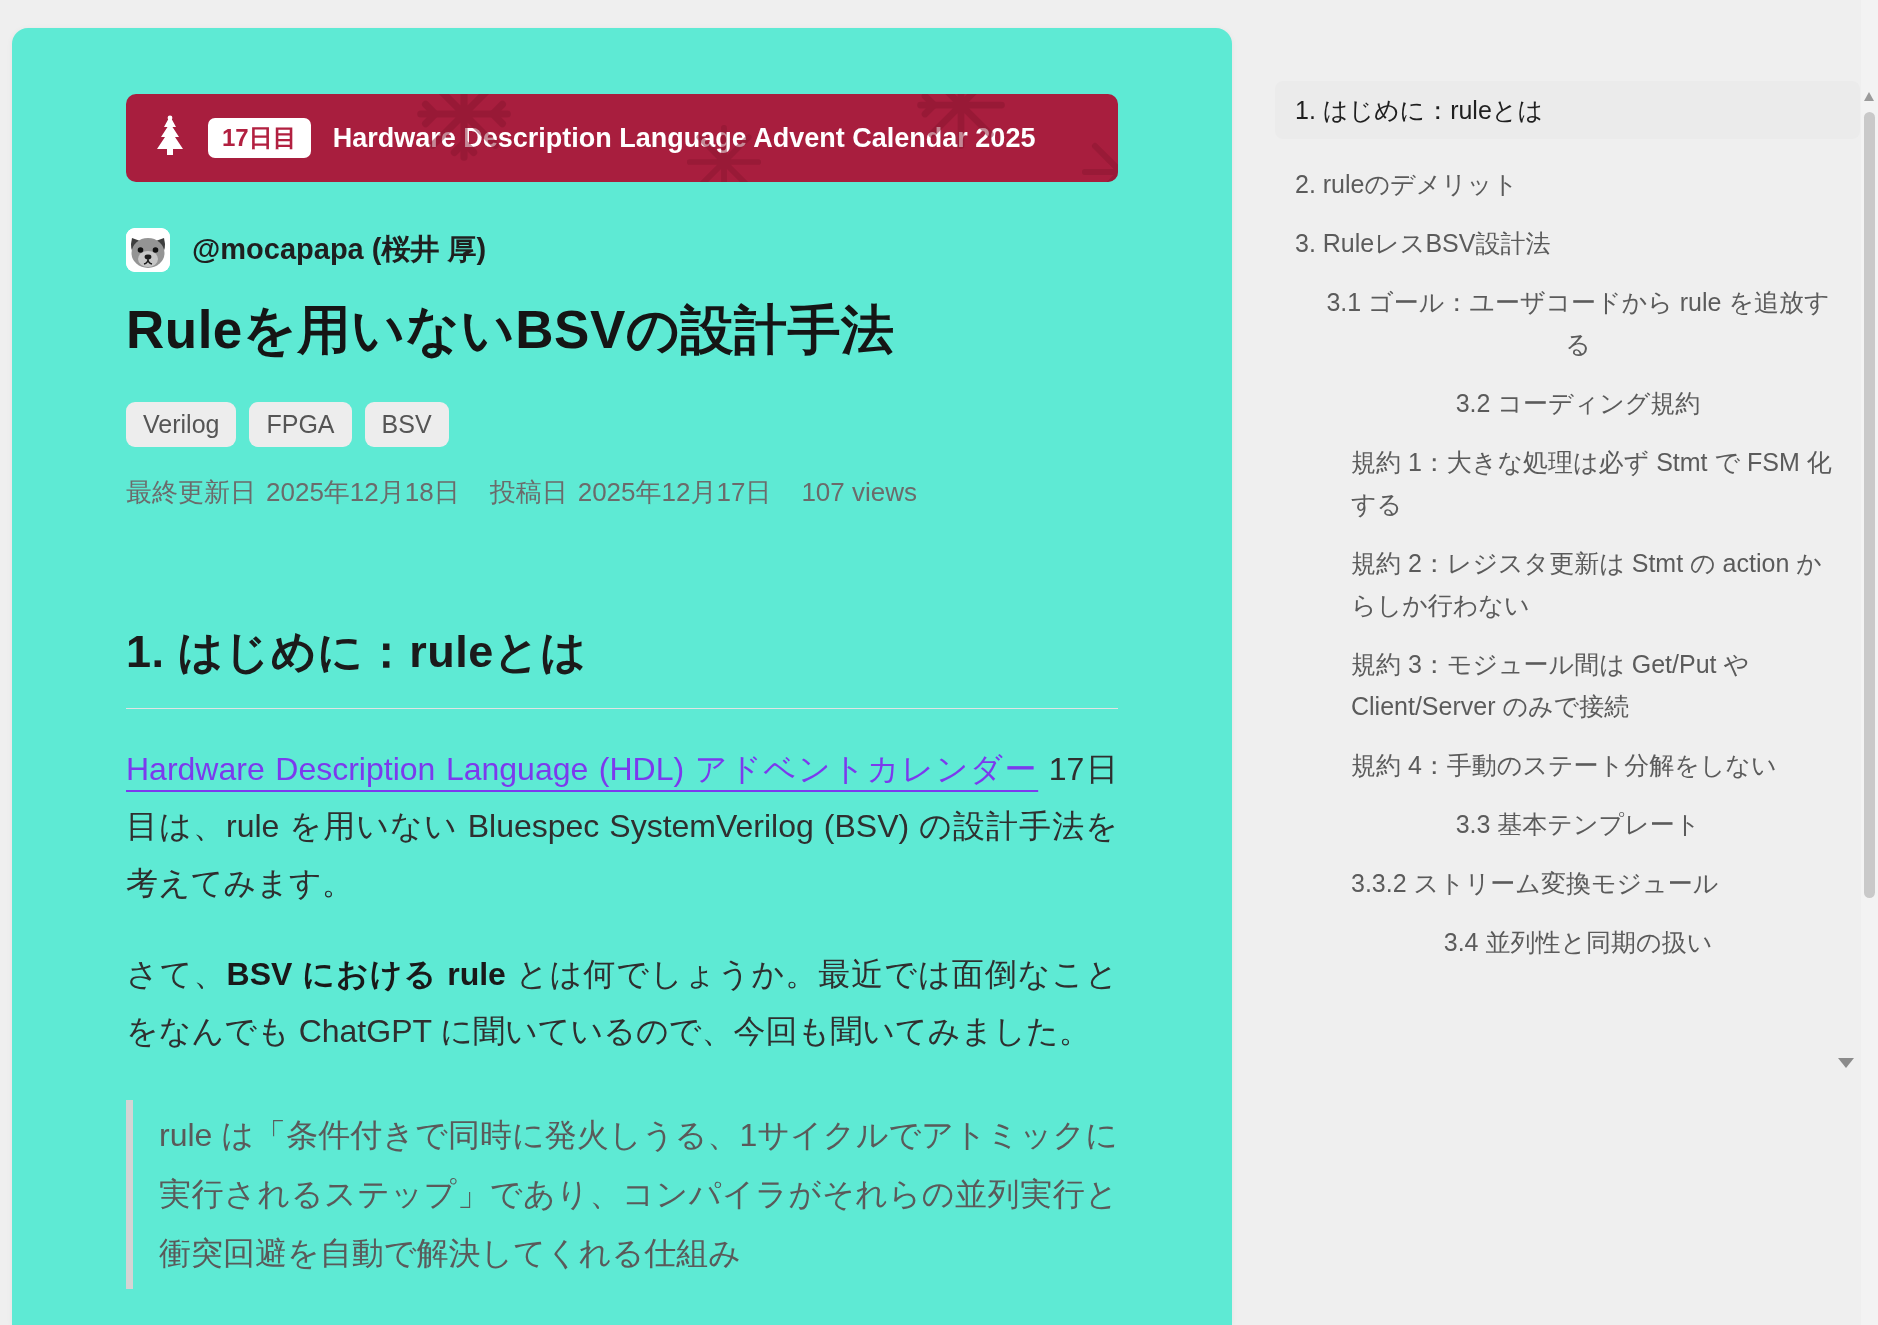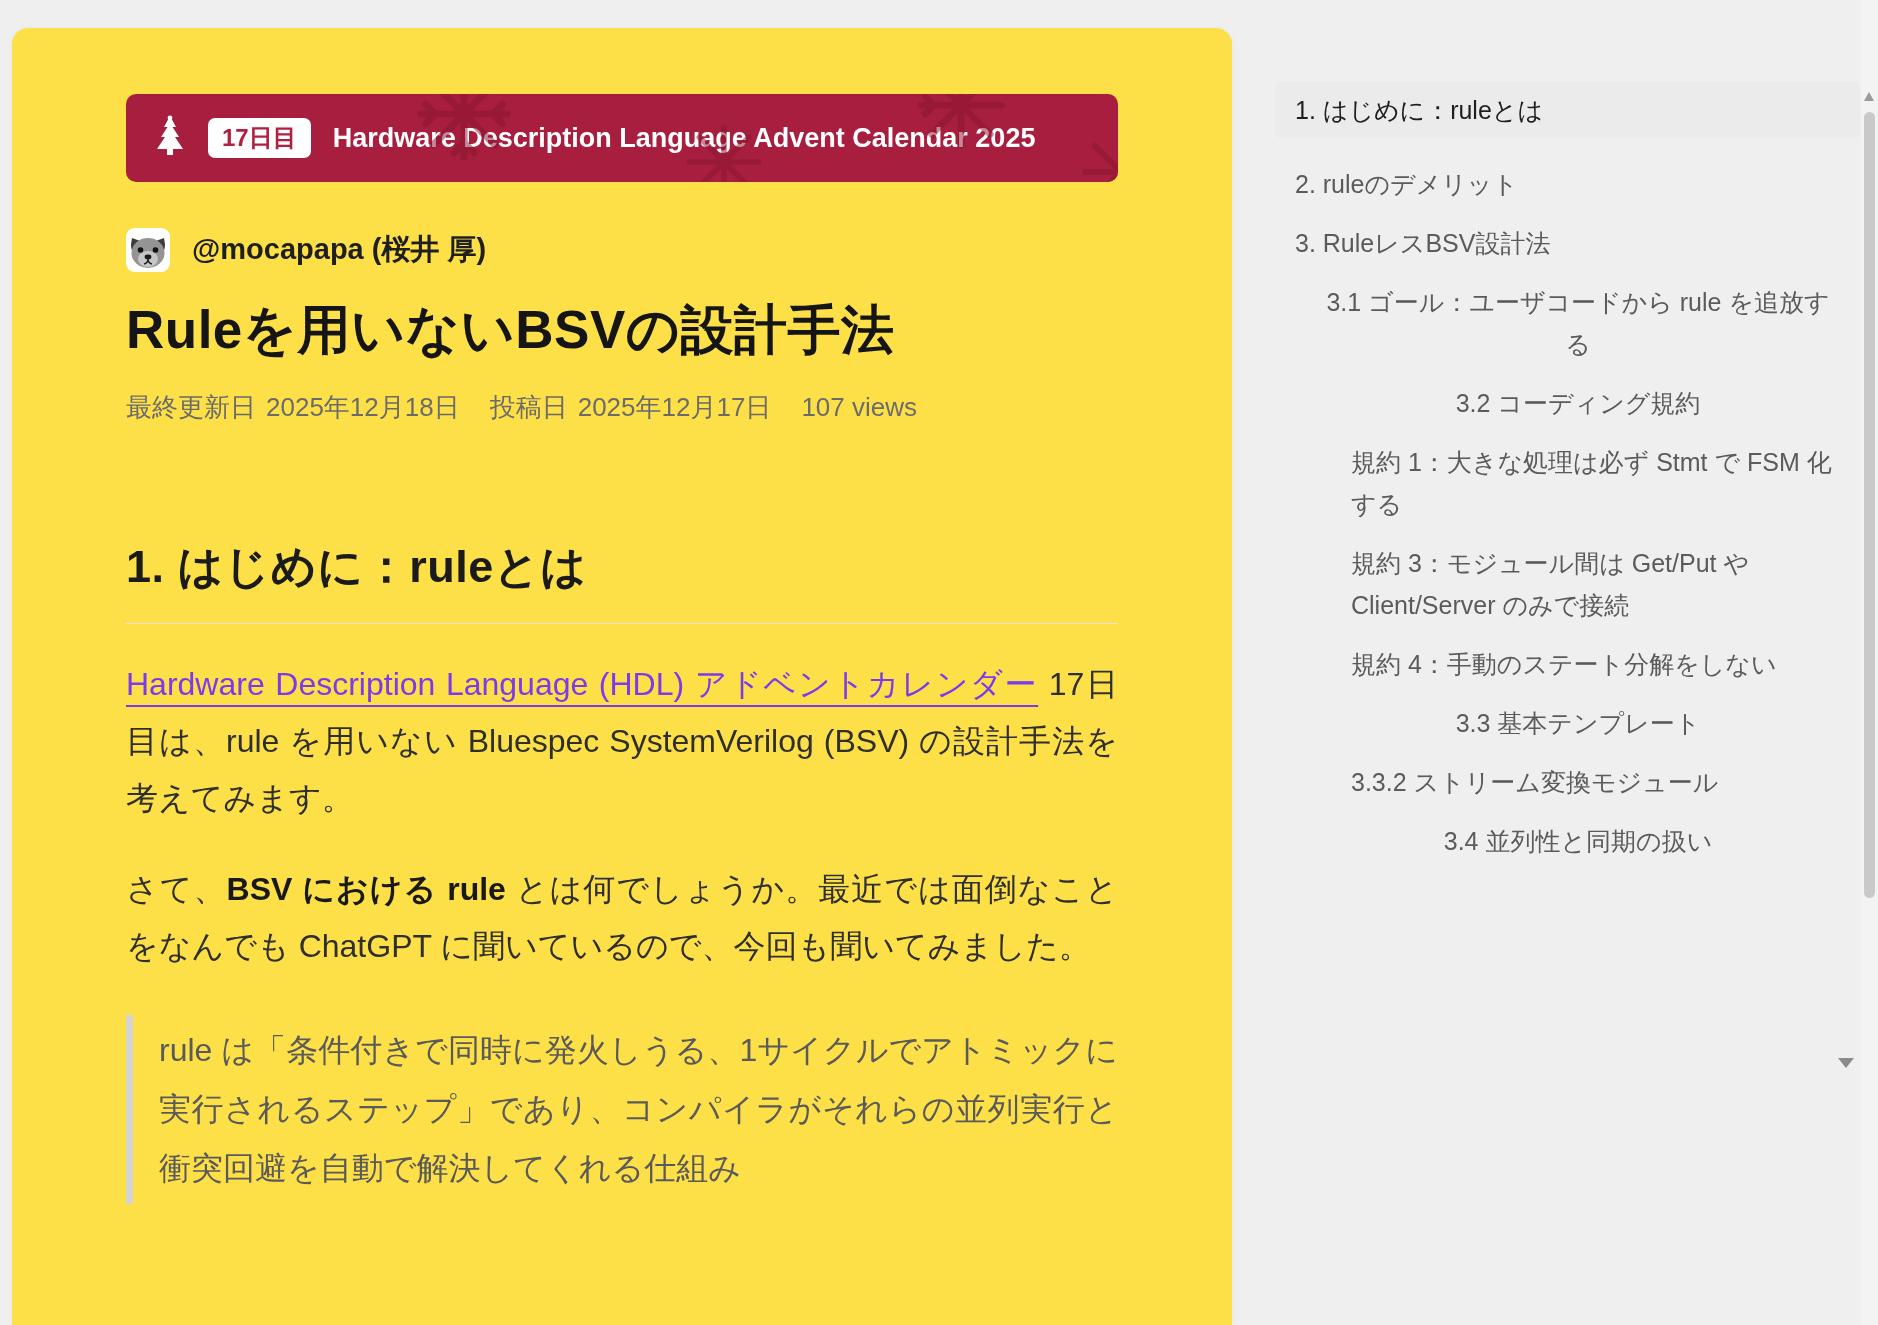--- a/index.html
+++ b/index.html
@@ -7,21 +7,21 @@
     width:1878px;height:1325px;overflow:hidden;
     background:#efefef;
     font-family:"Liberation Sans","DejaVu Sans",sans-serif;
     -webkit-font-smoothing:antialiased;
   }
   .page{position:relative;width:1878px;height:1325px;overflow:hidden;}
 
   
   .card{
     position:absolute;left:12px;top:28px;width:1220px;height:1297px;
-    background:#fde047;border-radius:16px 16px 0 0;
+    background:#5eead4;border-radius:16px 16px 0 0;
     box-shadow:0 1px 6px rgba(0,0,0,.05);
   }
   .content{padding:66px 114px 0 114px;}
 
   
   .banner{
     position:relative;height:88px;border-radius:10px;overflow:hidden;
     background:var(--banner-bg,#a81e3e);
     display:flex;align-items:center;gap:22px;padding:0 28px;box-sizing:border-box;
   }
@@ -148,20 +148,25 @@
             <circle cx="29.5" cy="22" r="2.8" fill="#111"></circle>
             <ellipse cx="22" cy="29" rx="3.4" ry="2.4" fill="#1c1c1c"></ellipse>
             <path d="M22 31 Q22 35 18 36 M22 31 Q22 35 26 36" stroke="#1c1c1c" stroke-width="1.4" fill="none"></path>
           </svg>
         </span>
         <span class="author-name">@mocapapa (桜井 厚)</span>
       </div>
 
       <h1 class="article-title">Ruleを用いないBSVの設計手法</h1>
 
+      <div class="tags">
+        <span class="tag">Verilog</span>
+        <span class="tag">FPGA</span>
+        <span class="tag">BSV</span>
+      </div>
 
       <div class="meta">
         <span class="gap-s">最終更新日</span>
         <span class="gap-l">2025年12月18日</span>
         <span class="gap-s">投稿日</span>
         <span class="gap-l">2025年12月17日</span>
         <span>107 views</span>
       </div>
 
       <h2 class="section-heading">1. はじめに：ruleとは</h2>
@@ -175,20 +180,21 @@
     </div>
   </div>
 
   <nav class="toc" id="toc-list">
       <div class="toc-item lvl1 active">1. はじめに：ruleとは</div>
       <div class="toc-item lvl1">2. ruleのデメリット</div>
       <div class="toc-item lvl1">3. RuleレスBSV設計法</div>
       <div class="toc-item lvl2">3.1 ゴール：ユーザコードから rule を追放する</div>
       <div class="toc-item lvl2">3.2 コーディング規約</div>
       <div class="toc-item lvl3">規約 1：大きな処理は必ず Stmt で FSM 化する</div>
+      <div class="toc-item lvl3">規約 2：レジスタ更新は Stmt の action からしか行わない</div>
       <div class="toc-item lvl3">規約 3：モジュール間は Get/Put や Client/Server のみで接続</div>
       <div class="toc-item lvl3">規約 4：手動のステート分解をしない</div>
       <div class="toc-item lvl2">3.3 基本テンプレート</div>
       <div class="toc-item lvl3">3.3.2 ストリーム変換モジュール</div>
       <div class="toc-item lvl2">3.4 並列性と同期の扱い</div>
     </nav>
 
   <svg class="toc-down-arrow" width="20" height="14" viewBox="0 0 20 14">
     <path d="M2 2 L10 12 L18 2 Z" fill="#8b8b8b"></path>
   </svg>

